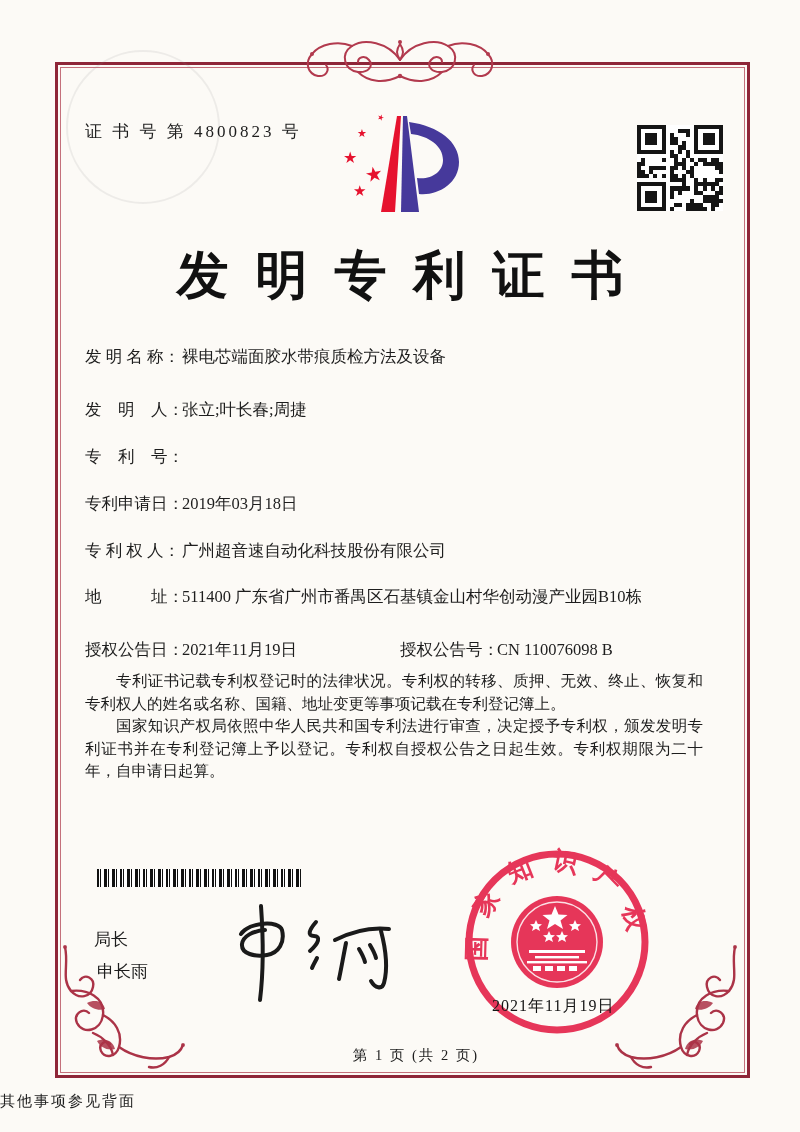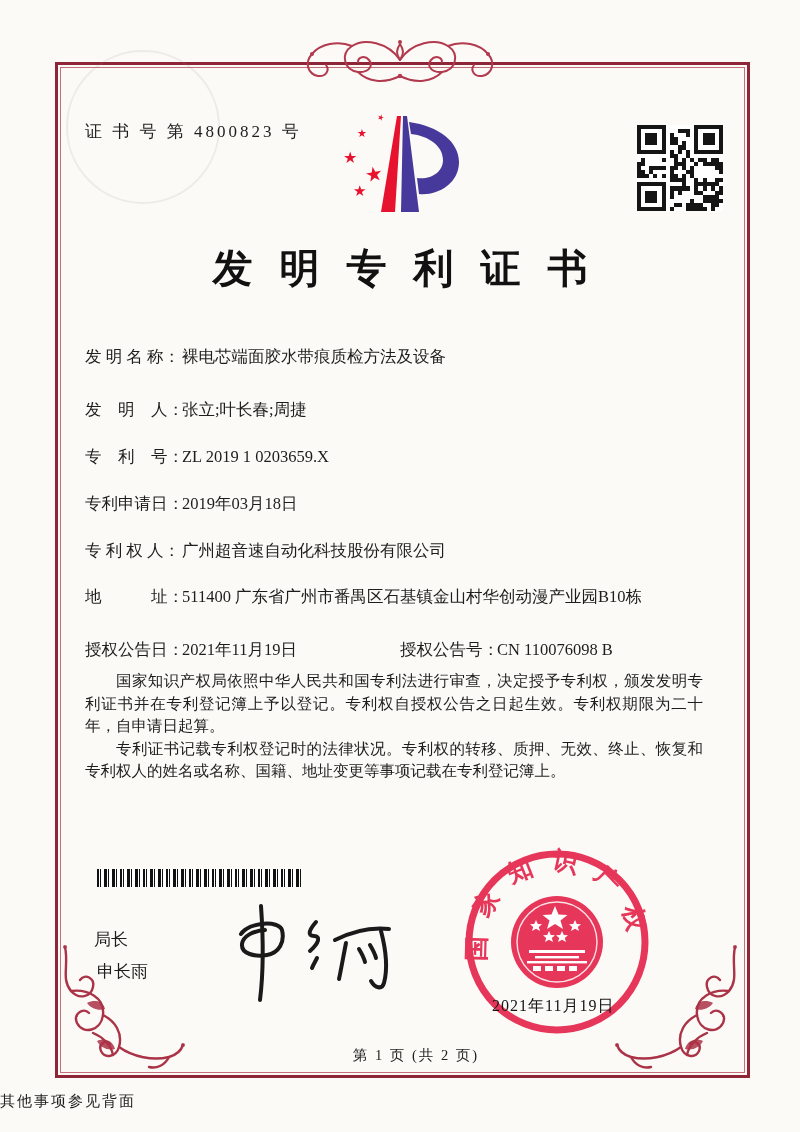--- a/index.html
+++ b/index.html
@@ -22,21 +22,21 @@
     left:66px;top:50px;width:150px;height:150px;border-radius:50%;
     border:2px solid rgba(140,140,140,.13);
   }
   
   .cert-no{left:85px;top:120px;font-size:17px;letter-spacing:3px;}
   .logo{left:335px;top:112px;width:150px;height:108px;}
   .logo .star{position:absolute;color:#e6122e;line-height:1;}
   .qr{left:637px;top:125px;width:86px;height:86px;background:#fff;}
   .title{
     left:0;top:241px;width:800px;text-align:center;
-    font-size:40px;font-weight:700;letter-spacing:27px;text-indent:27px;
+    font-size:52px;font-weight:700;letter-spacing:27px;text-indent:27px;
     color:#111;
   }
   
   .row{left:85px;font-size:16.5px;line-height:1.35;}
   .row .lbl{display:inline-block;}
   .val{position:absolute;left:97px;top:0;width:480px;}
   .row{width:660px;}
   .grant2-lbl{position:absolute;left:315px;top:0;}
   .grant2-val{position:absolute;left:412px;top:0;}
   
@@ -365,21 +365,20 @@
 <div class="abs row" style="top:346px;">
   <span class="lbl">发 明 名 称：</span>
   <span class="val">裸电芯端面胶水带痕质检方法及设备</span>
 </div>
 <div class="abs row" style="top:399px;">
   <span class="lbl">发　明　人：</span>
   <span class="val">张立;叶长春;周捷</span>
 </div>
 <div class="abs row" style="top:446px;">
   <span class="lbl">专　利　号：</span>
-  <span class="val">ZL 2019 1 0203659.X</span>
 </div>
 <div class="abs row" style="top:493px;">
   <span class="lbl">专利申请日：</span>
   <span class="val">2019年03月18日</span>
 </div>
 <div class="abs row" style="top:540px;">
   <span class="lbl">专 利 权 人：</span>
   <span class="val">广州超音速自动化科技股份有限公司</span>
 </div>
 <div class="abs row" style="top:586px;">
@@ -387,22 +386,22 @@
   <span class="val">511400 广东省广州市番禺区石基镇金山村华创动漫产业园B10栋</span>
 </div>
 <div class="abs row" style="top:639px;">
   <span class="lbl">授权公告日：</span>
   <span class="val">2021年11月19日</span>
   <span class="grant2-lbl">授权公告号：</span>
   <span class="grant2-val">CN 110076098 B</span>
 </div>
 
 <div class="abs paras">
+  <p>专利证书记载专利权登记时的法律状况。专利权的转移、质押、无效、终止、恢复和专利权人的姓名或名称、国籍、地址变更等事项记载在专利登记簿上。</p>
   <p>国家知识产权局依照中华人民共和国专利法进行审查，决定授予专利权，颁发发明专利证书并在专利登记簿上予以登记。专利权自授权公告之日起生效。专利权期限为二十年，自申请日起算。</p>
-  <p>专利证书记载专利权登记时的法律状况。专利权的转移、质押、无效、终止、恢复和专利权人的姓名或名称、国籍、地址变更等事项记载在专利登记簿上。</p>
 </div>
 
 <div class="abs barcode"></div>
 
 <div class="abs director-title">局长</div>
 <div class="abs director-name">申长雨</div>
 
 <svg class="abs signature" viewBox="0 0 205 110">
   <g stroke="#1a1a1a" stroke-width="4" fill="none" stroke-linecap="round" stroke-linejoin="round">
     <path d="M28,38 C36,26 66,24 69,34 C72,46 66,57 54,59 C42,61 28,58 29,48 C30,40 40,35 52,34"></path>

